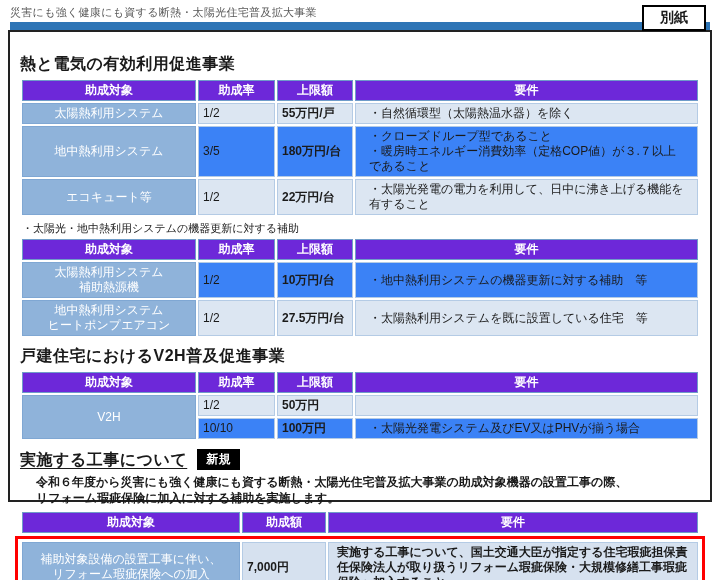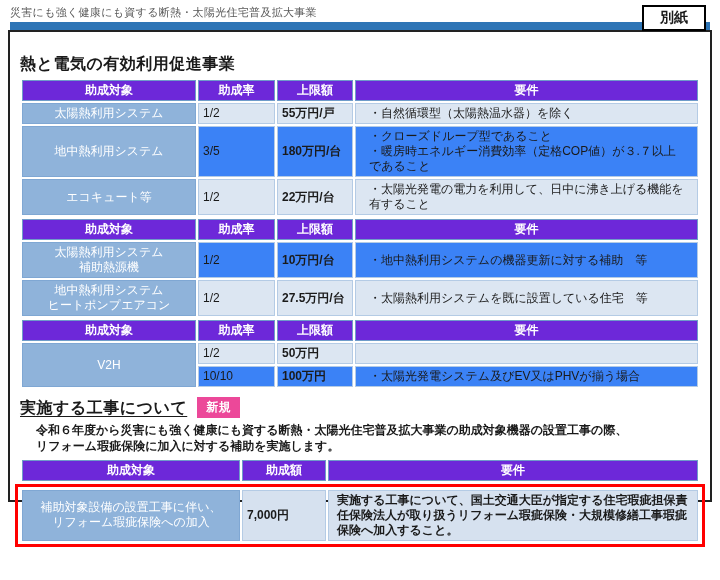--- a/index.html
+++ b/index.html
@@ -15,21 +15,21 @@
   .besshi-box { position: absolute; top: 5px; right: 14px; border: 2px solid #000000;
     padding: 2px 16px; font-size: 14px; font-weight: bold; background: #fff; }
 
   .blue-bar { height: 8px; background: #2e75b6; margin: 3px 10px 0 10px; }
 
   
   .frame { margin: 0 8px; border: 2px solid #222; padding: 4px 10px 6px 10px; height: 472px; }
 
   .sec-heading { font-size: 16px; font-weight: bold; color: #1a1a1a; letter-spacing: .5px; margin: 18px 0 3px 0; }
   .sec-heading.underlined .hd-text { text-decoration: underline; text-underline-offset: 3px; }
-  .new-badge { display: inline-block; background: #ec4899; color: #fff; font-size: 12px;
+  .new-badge { display: inline-block; background: #000000; color: #fff; font-size: 12px;
     font-weight: bold; padding: 2px 9px; margin-left: 10px; vertical-align: 2px; }
 
   .small-caption { font-size: 11px; color: #1a1a1a; margin: 4px 0 1px 2px; }
   .desc { font-size: 12px; font-weight: bold; line-height: 1.35; white-space: pre-line; margin: 1px 0 3px 16px; }
 
   
   table { border-collapse: separate; border-spacing: 2px; width: 680px; table-layout: fixed; }
   th, td { font-size: 12px; line-height: 1.25; vertical-align: middle; }
   th.hdr { background: #6d28d9; color: #ffffff; font-weight: bold; text-align: center;
     padding: 2px 2px; border: 1px solid #6f9cc9; }
@@ -98,20 +98,21 @@
       </tr>
       <tr class="band-a">
         <td class="label">エコキュート等</td>
         <td class="val">1/2</td>
         <td class="val cap">22万円/台</td>
         <td class="req">・太陽光発電の電力を利用して、日中に沸き上げる機能を有すること</td>
       </tr>
     </tbody>
       </table>
 
+    <div class="small-caption">・太陽光・地中熱利用システムの機器更新に対する補助</div>
 
     <table class="t4c">
       <colgroup>
           <col class="c1">
           <col class="c2">
           <col class="c3">
           <col class="c4">
         </colgroup>
       <tbody>
           <tr>
@@ -130,20 +131,21 @@
       <tr class="band-a">
         <td class="label">地中熱利用システム
 ヒートポンプエアコン</td>
         <td class="val">1/2</td>
         <td class="val cap">27.5万円/台</td>
         <td class="req">・太陽熱利用システムを既に設置している住宅　等</td>
       </tr>
     </tbody>
       </table>
 
+    <div class="sec-heading" style="margin-top:8px;">戸建住宅におけるV2H普及促進事業</div>
 
     <table class="t4c">
       <colgroup>
           <col class="c1">
           <col class="c2">
           <col class="c3">
           <col class="c4">
         </colgroup>
       <tbody>
           <tr>

